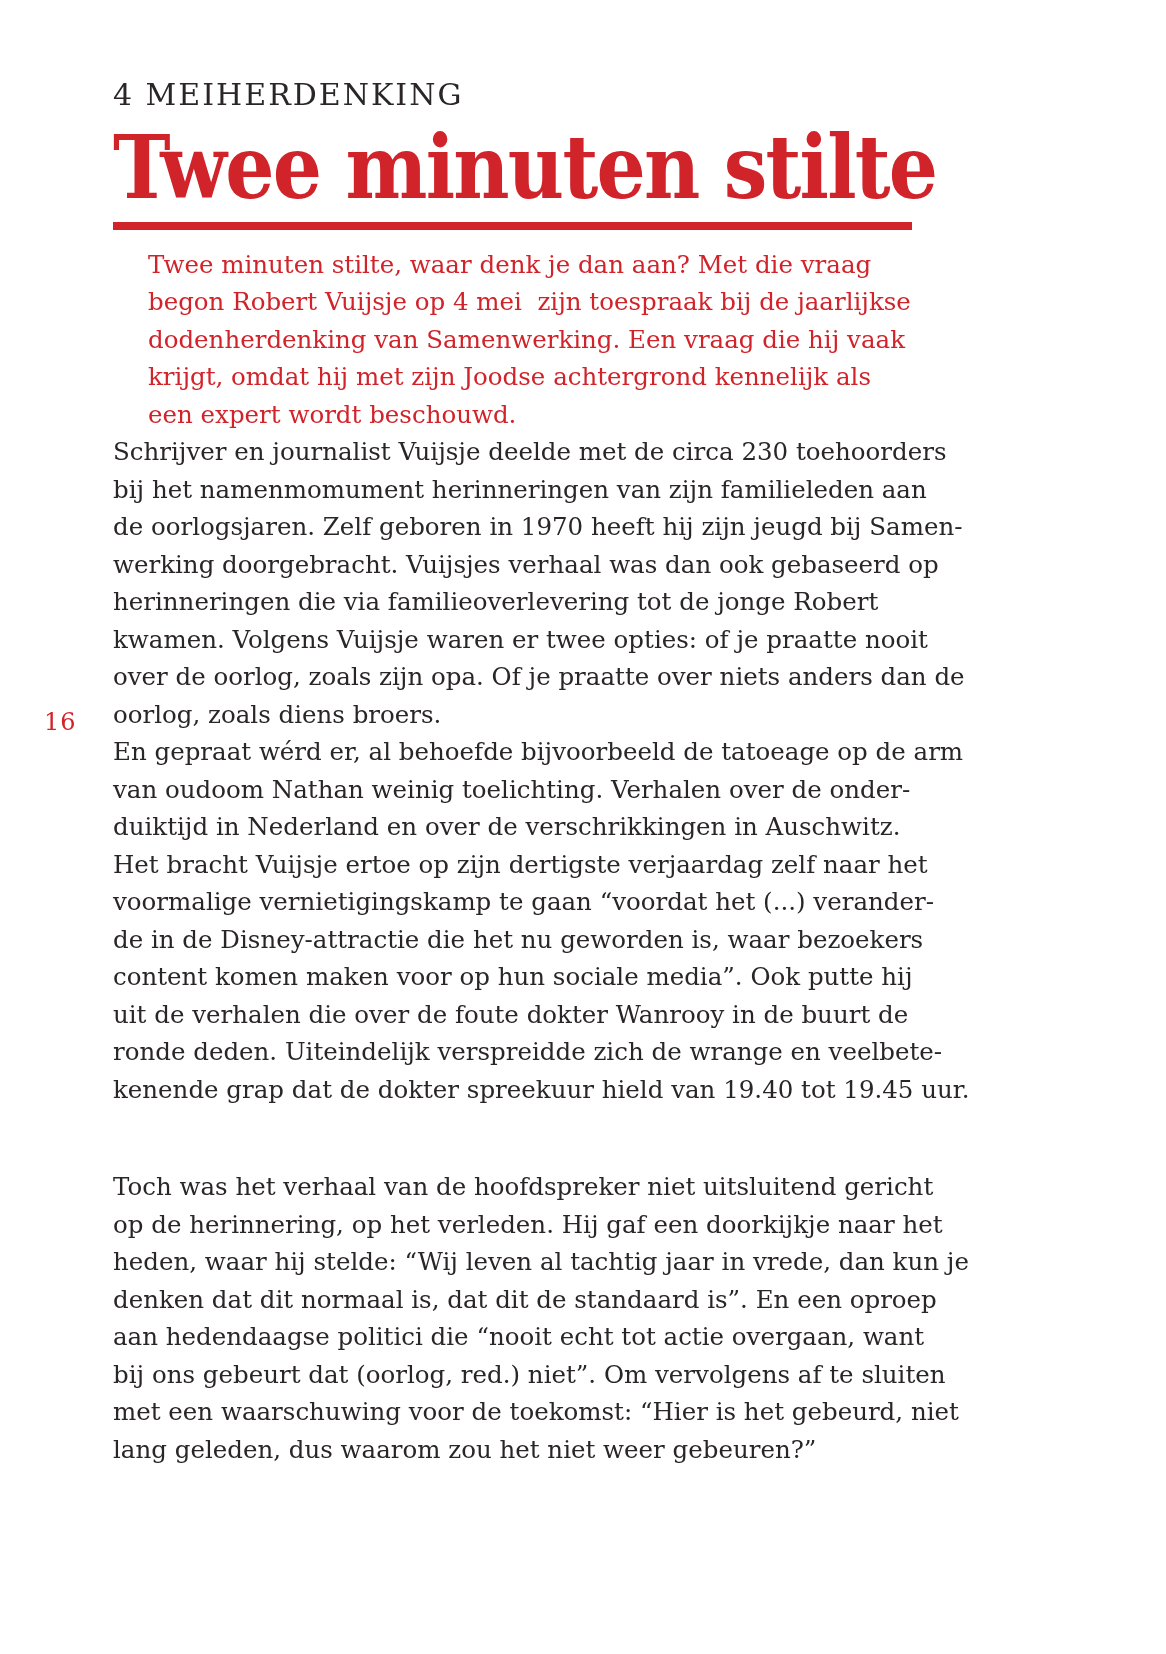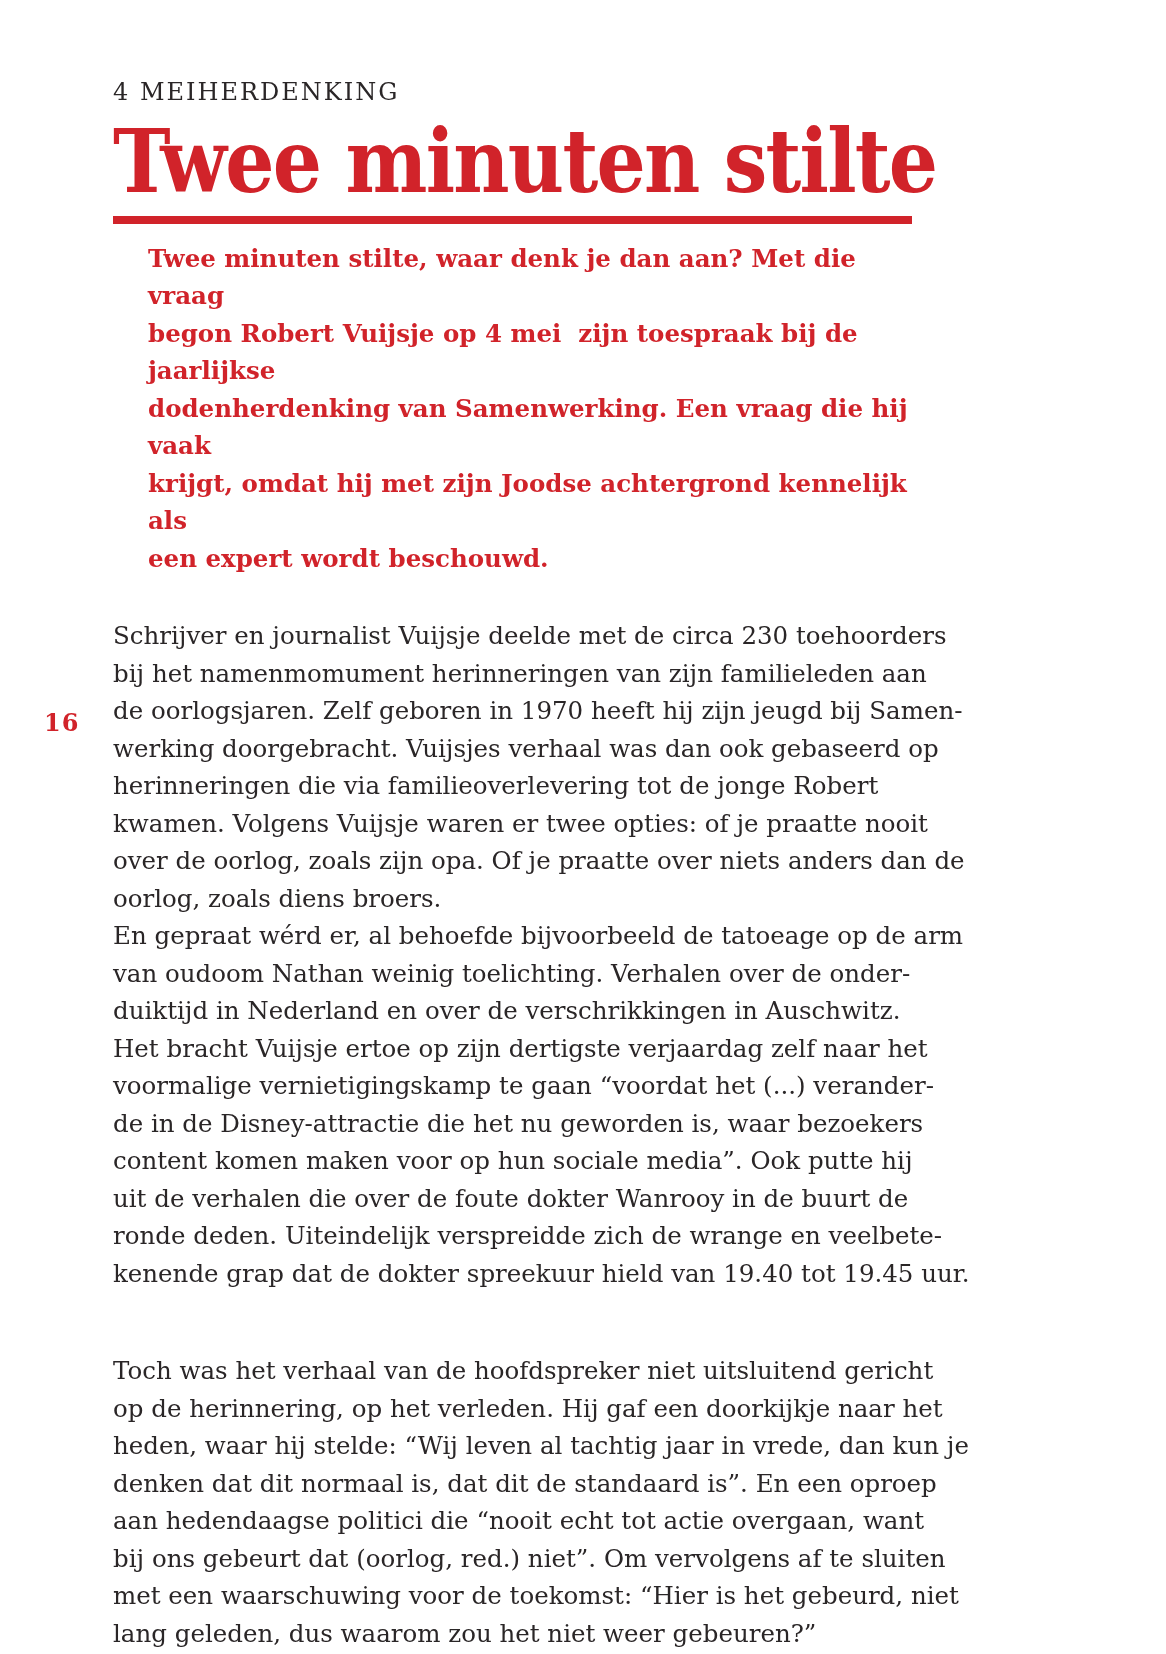--- a/index.html
+++ b/index.html
@@ -20,21 +20,21 @@
     font-family: "DejaVu Serif", serif;
     color: var(--text);
   }
   .content {
     position: absolute;
     left: 113px;
     top: 80px;
     width: 900px;
   }
   .kicker {
-    font-size: 24px;
+    font-size: 30px;
     line-height: 1;
     letter-spacing: 2px;
     color: var(--text);
   }
   .title {
     margin-top: 16px;
     font-size: 88px;
     line-height: 0.95;
     font-weight: bold;
     color: var(--accent);
@@ -53,42 +53,41 @@
     margin-top: 24px;
     font-size: 26px;
     line-height: 1.3;
     color: var(--text);
   }
   .intro {
     margin-top: 16px;
     margin-left: 35px;
     width: 790px;
     font-size: 24.5px;
-    font-weight: bold;
+    font-weight: normal;
     line-height: 37.5px;
     color: var(--accent);
     white-space: pre-wrap;
   }
   .para {
-    margin-top: 40px;
     width: 870px;
     font-size: 24.5px;
     line-height: 37.5px;
     color: var(--text);
     white-space: pre-wrap;
   }
   .para.second {
     margin-top: 60px;
   }
   .pagenum {
     position: absolute;
     left: 44px;
     top: 708px;
     font-size: 24px;
-    font-weight: bold;
+    font-weight: normal;
     color: var(--accent);
     letter-spacing: 1px;
   }
 </style>
 </head>
 <body>
 
 <div class="page">
   <div class="pagenum">16</div>
 

